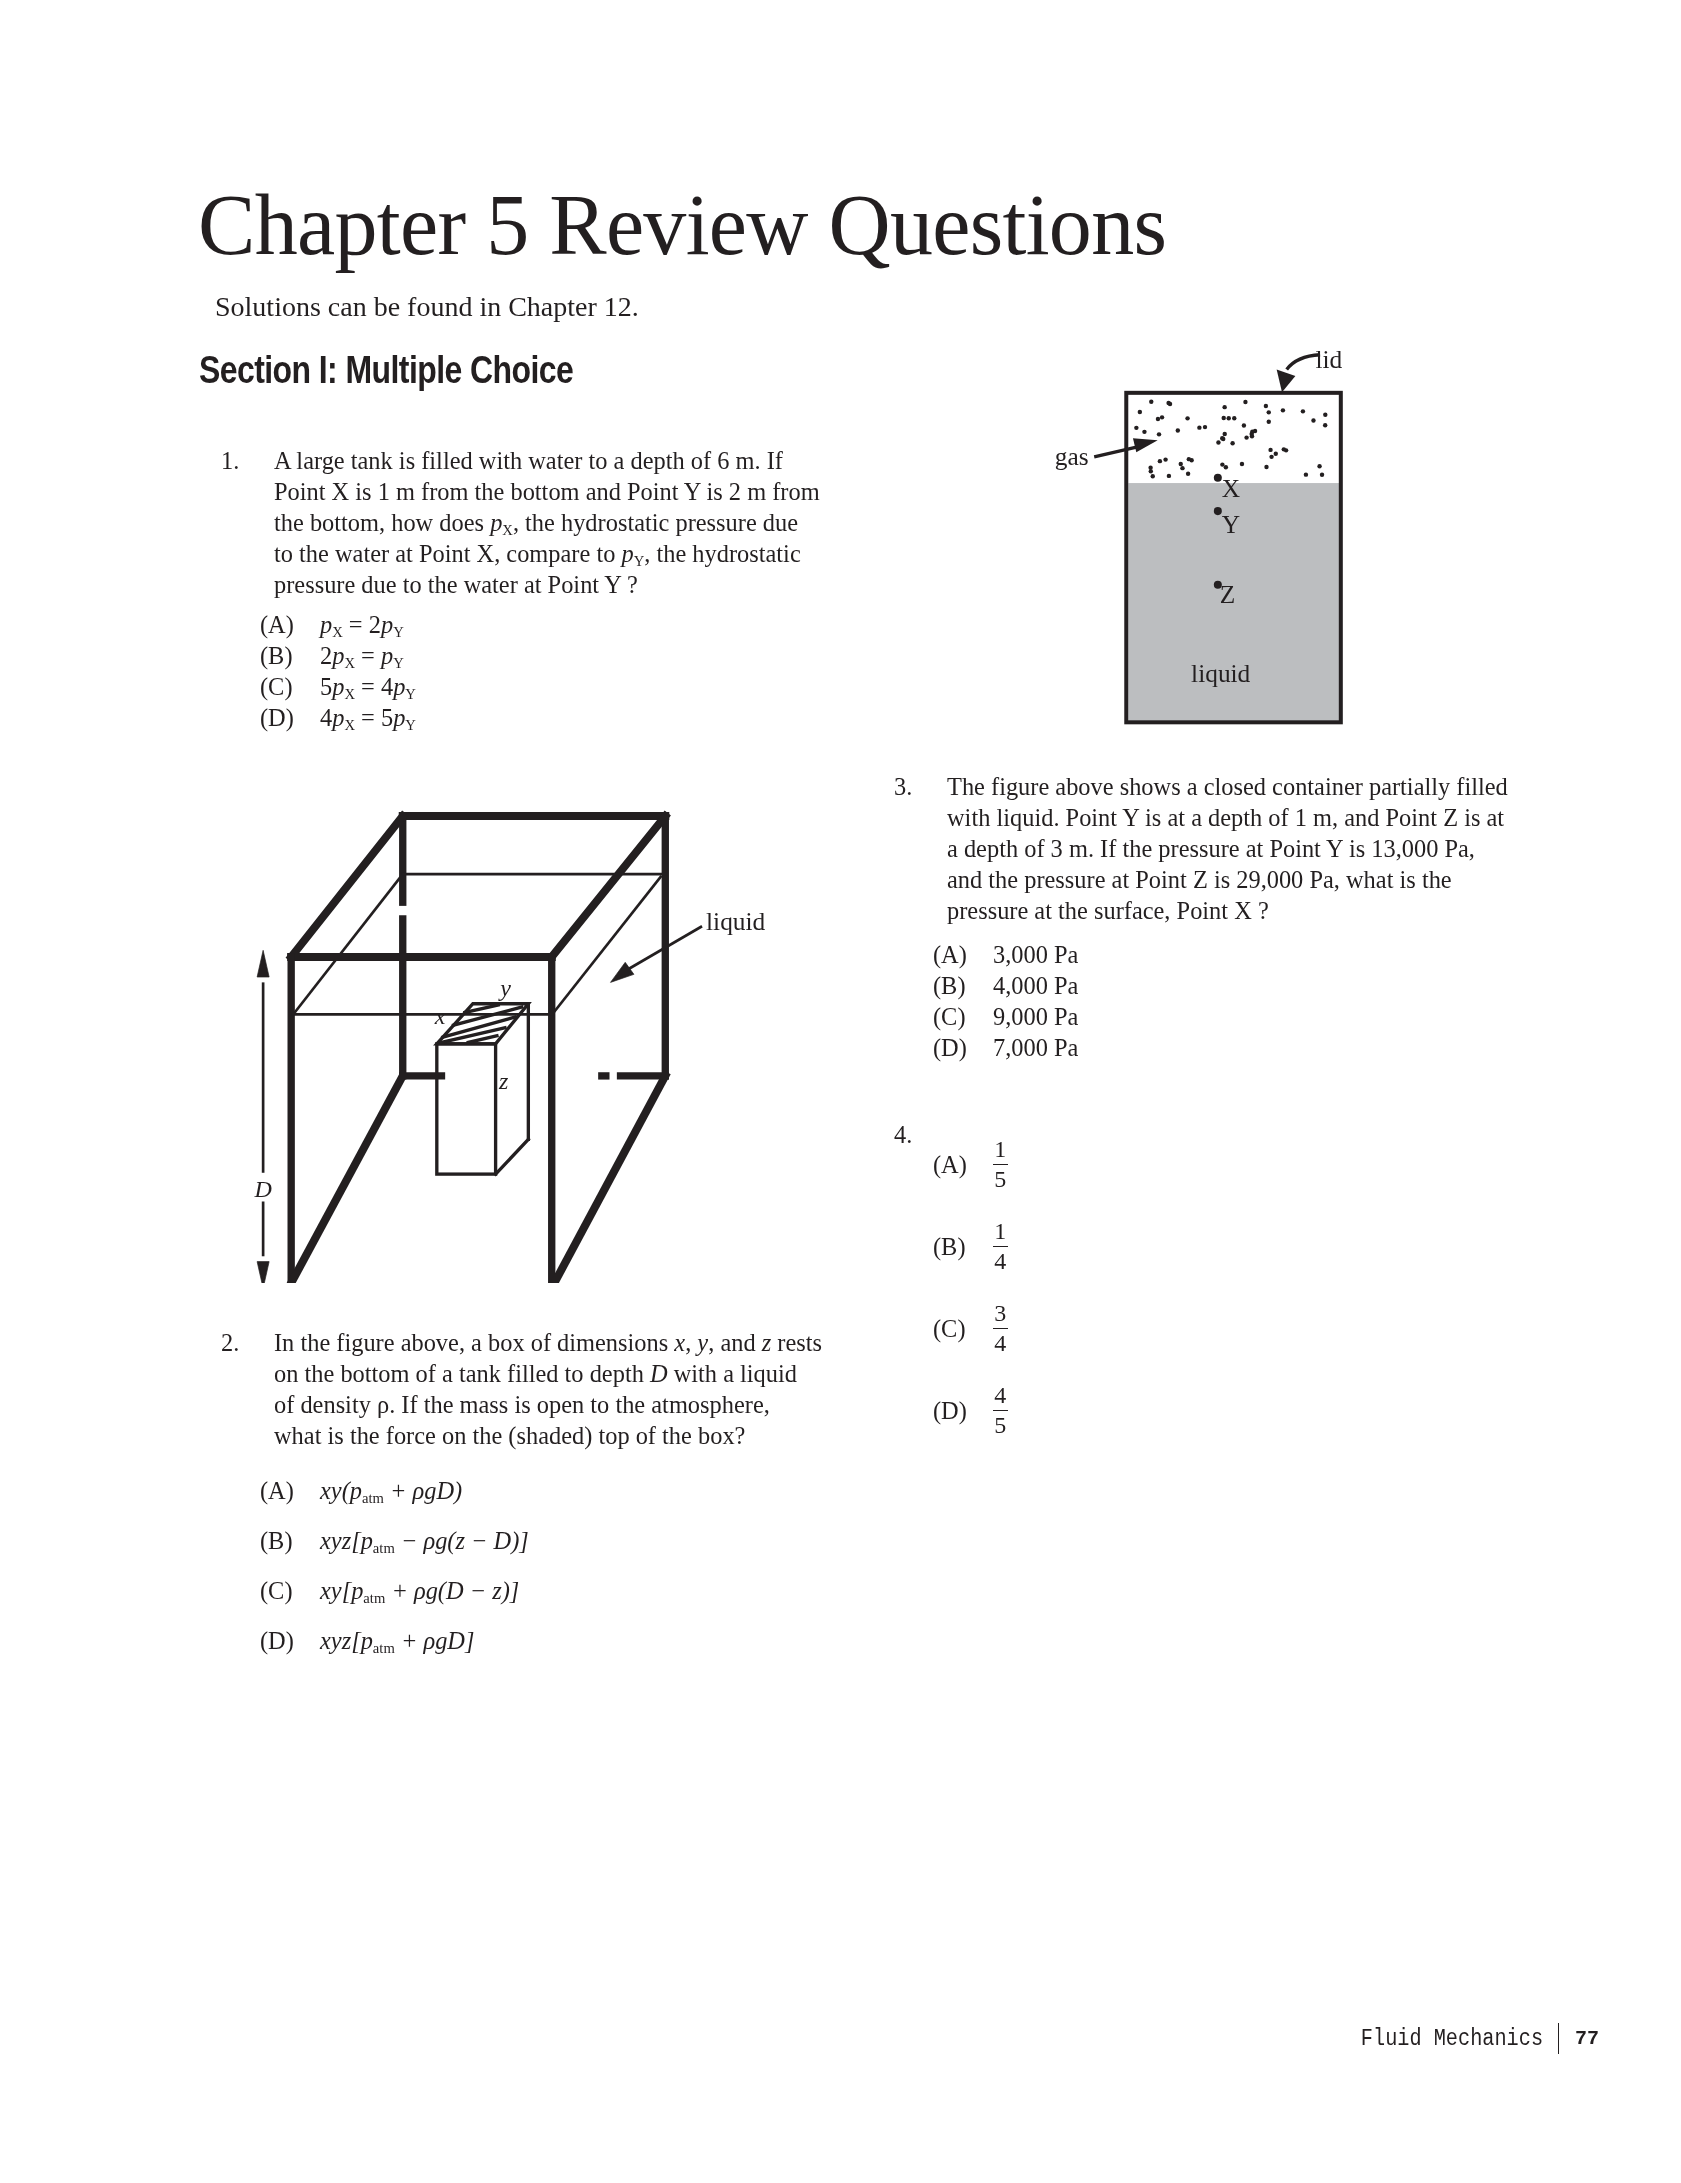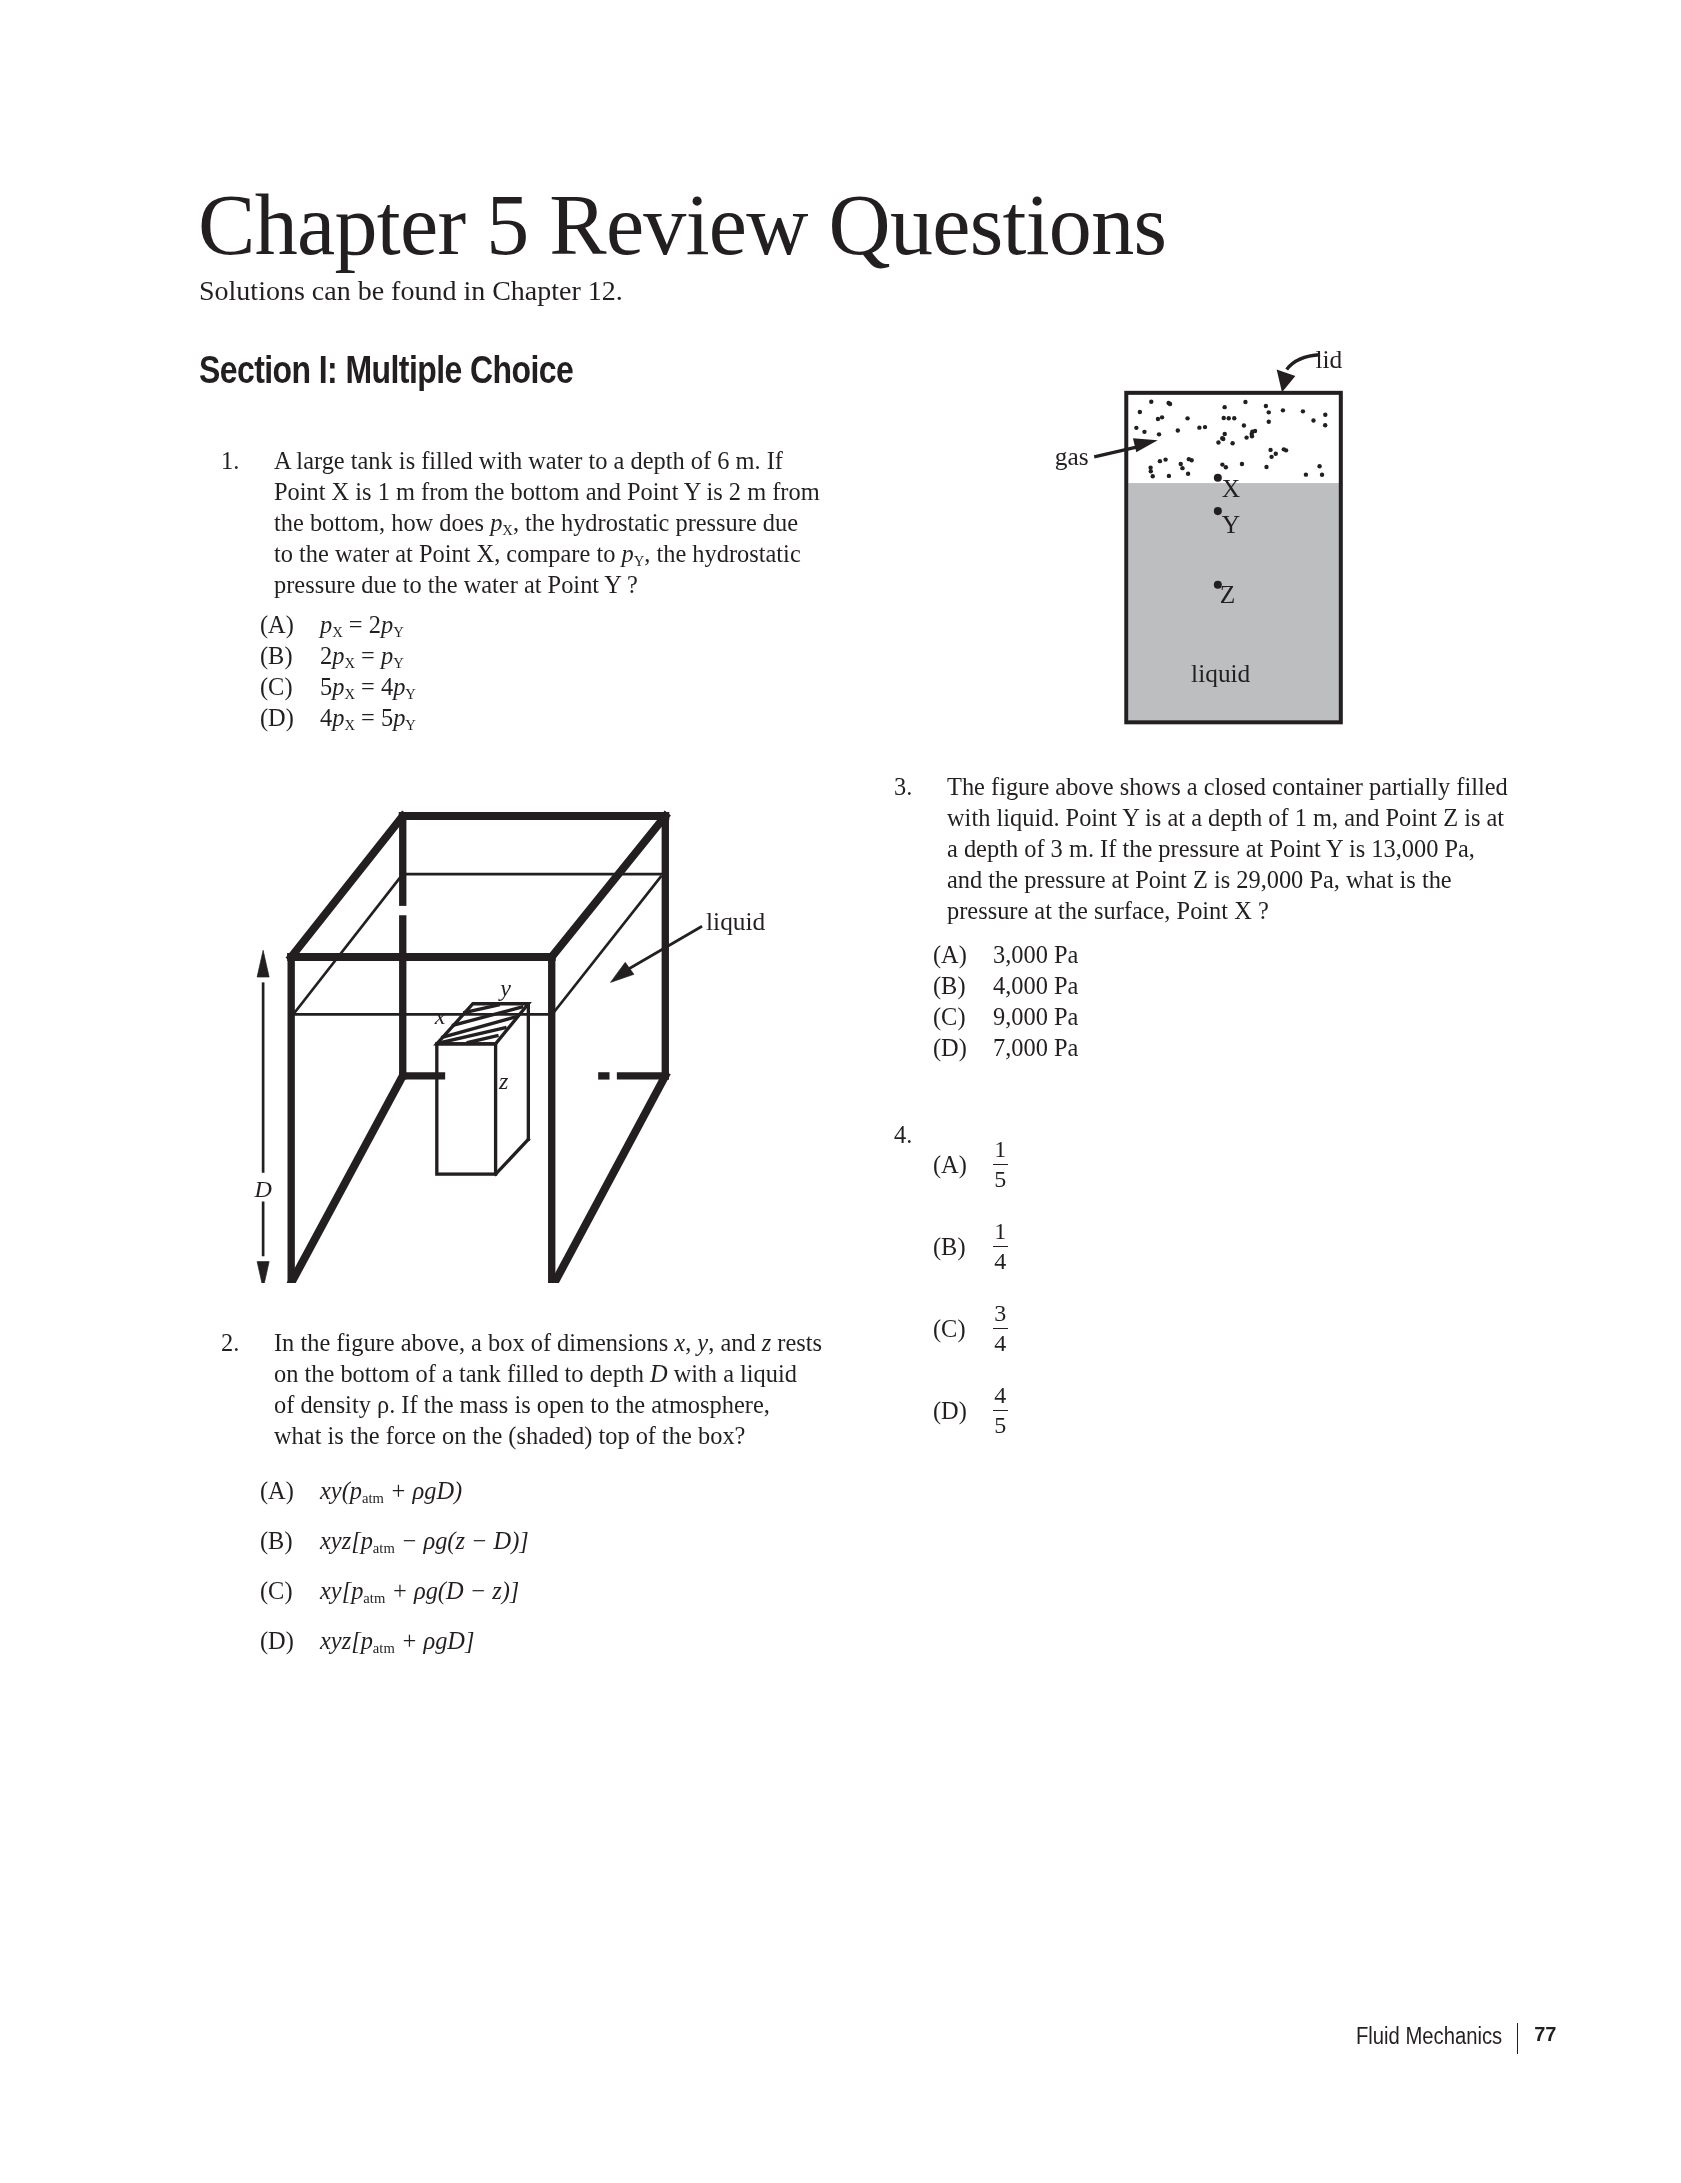--- a/index.html
+++ b/index.html
@@ -1,40 +1,40 @@
 <!DOCTYPE html>
 <html style="font-size:10.7px"><head>
 <meta charset="utf-8">
 <style>
   html, body { margin: 0; padding: 0; background: #ffffff; }
   body { width: 1682px; height: 2183px; position: relative; overflow: hidden; color: #231f20; }
 
   #chapter-title { position: absolute; left: 198px; top: 182px; font-size: 86px; line-height: 1; letter-spacing: -0.7px; font-family: "Liberation Serif", serif; font-weight: normal; margin: 0; }
-  #subtitle { position: absolute; left: 199px; top: 275px; font-size: 28px; font-family: "Liberation Serif", serif; margin: 0; }
+  #subtitle { position: absolute; left: 199px; top: 275px; font-size: 28px; font-family: "Liberation Serif", serif; margin: 16px; }
   #section-heading { position: absolute; left: 199px; top: 348px; font-size: 39px; font-weight: bold; font-family: "Liberation Sans", sans-serif; transform: scaleX(0.82); transform-origin: left top; margin: 0; letter-spacing: -0.7px; }
 
   .question { position: absolute; font-family: "Liberation Serif", serif; font-size: 24.4px; line-height: 31px; }
   .question .qnum { position: absolute; left: 0; top: 0; }
   .question .qtext { margin-left: 53px; display: block; }
   .choices { margin-left: 39px; margin-top: 13.4px; }
   .choice { display: flex; align-items: baseline; line-height: 31px; }
   .choice .letter { width: 60px; flex: none; }
   .math i { font-style: italic; }
   sub { font-size: 60%; vertical-align: -4px; line-height: 0; }
 
   .frac { display: inline-flex; flex-direction: column; align-items: center; vertical-align: middle; font-size: 24px; line-height: 29px; }
   .frac .num { padding: 0 1.3px; }
   .frac .bar { width: 14.7px; border-top: 1.3px solid #231f20; }
   .choice-frac { display: flex; align-items: center; height: 82px; }
   .choice-frac .letter { width: 60px; flex: none; }
 
   #figure-tank { position: absolute; left: 241px; top: 802px; }
   #figure-container { position: absolute; left: 1016px; top: 328px; }
 
-  #footer { position: absolute; left: 1336px; top: 2023px; font-family: Liberation Sans, sans-serif; font-size: 23px; display: flex; }
+  #footer { position: absolute; left: 1336px; top: 2023px; font-family: Liberation Mono, monospace; font-size: 23px; display: flex; align-items: center; }
   #footer .label { transform: scaleX(0.88); transform-origin: right center; }
   #footer .sep { width: 1.3px; height: 31px; background: #231f20; margin: 0 16px 0 14.7px; }
   #footer .page { font-weight: bold; font-size: 20px; }
 
   .fig-label { font-family: "Liberation Serif", serif; font-size: 38px; fill: #231f20; }
   .fig-label-i { font-family: "Liberation Serif", serif; font-style: italic; font-size: 36px; fill: #231f20; }
 </style>
 </head>
 <body>
 

